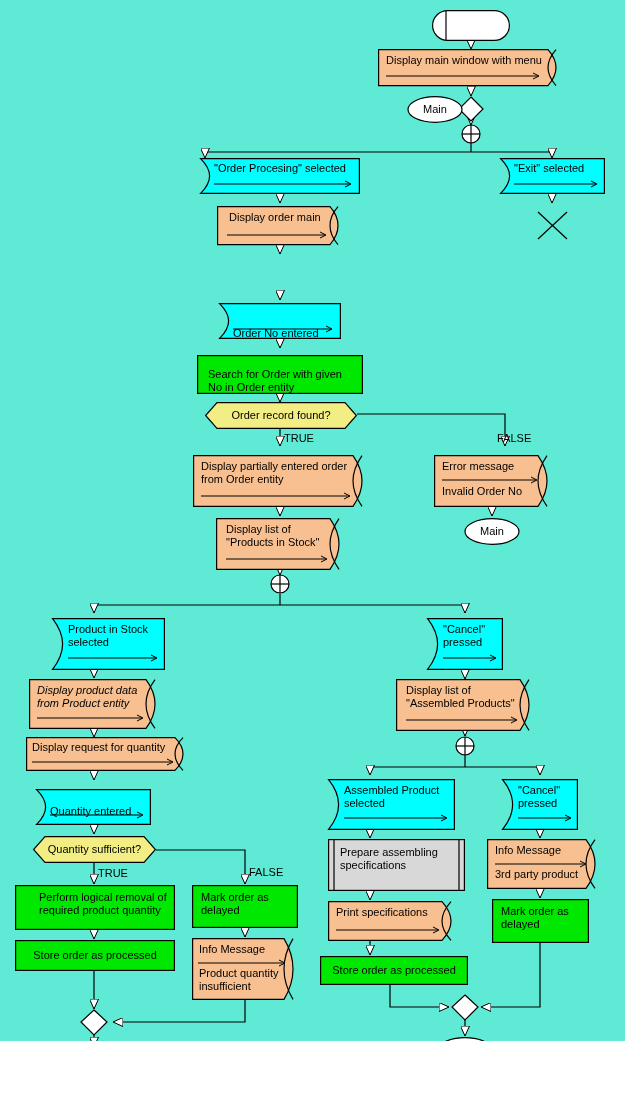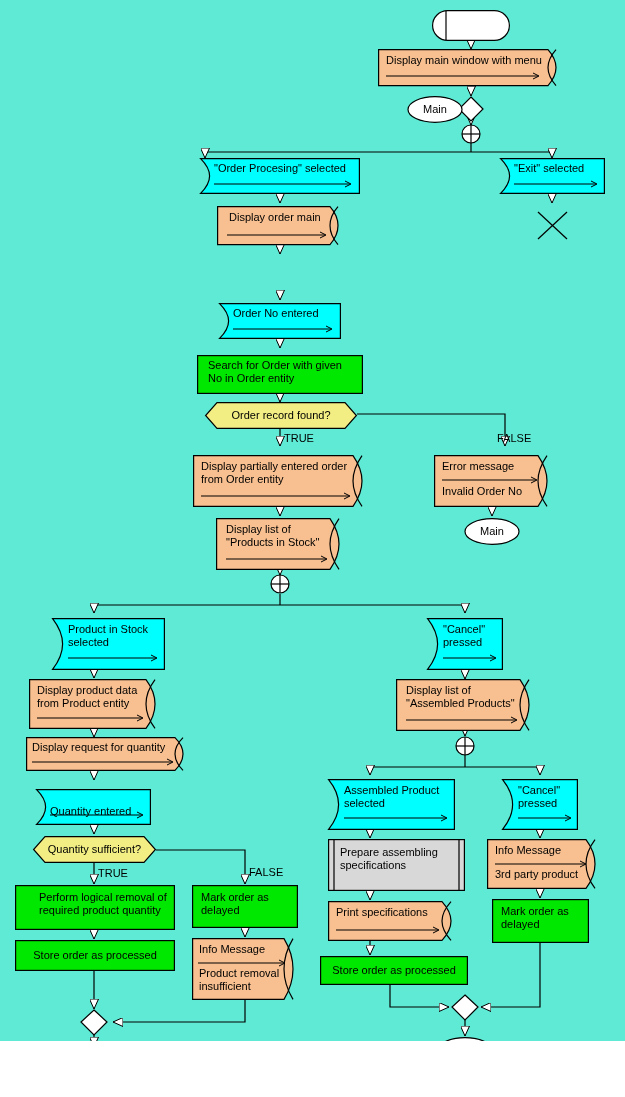--- a/index.html
+++ b/index.html
@@ -262,30 +262,30 @@
     </div>
   </div>
 
 
   <div class="node shape" style="left:219px; top:303px; width:122px; height:36px;">
     <svg width="122" height="36" viewBox="0 0 122 36" xmlns="http://www.w3.org/2000/svg">
       <path d="M0.6,0.6 H121.4 V35.4 H0.6 q9,-9 9,-17.4 q0,-8.4 -9,-17.4 Z" fill="#00FFFF" stroke="#000000" stroke-width="1.2"></path>
       <line x1="14" y1="26" x2="112" y2="26" stroke="#000000" stroke-width="1"></line>
       <path d="M107,23 L113,26 L107,29" fill="none" stroke="#000000" stroke-width="1"></path>
     </svg>
-    <div class="lbl tl" style="padding:4px 0 0 14px;">
+    <div class="lbl tl" style="padding:4px 0 0 14px;margin-top:20px;">
       <span>Order No entered</span>
     </div>
   </div>
 
   <div class="node shape" style="left:197px; top:355px; width:166px; height:39px;">
     <svg width="166" height="39" viewBox="0 0 166 39" xmlns="http://www.w3.org/2000/svg">
       <rect x="0.6" y="0.6" width="164.8" height="37.8" fill="#00E800" stroke="#000000" stroke-width="1.2"></rect>
     </svg>
-    <div class="lbl tl" style="padding:4px 0 0 11px;">
+    <div class="lbl tl" style="padding:4px 0 0 11px;align-items:flex-end;">
       <span>Search for Order with given
  No in Order entity</span>
     </div>
   </div>
 
   <div class="node shape" style="left:205px; top:402px; width:152px; height:27px;">
     <svg width="152" height="27" viewBox="0 0 152 27" xmlns="http://www.w3.org/2000/svg">
       <polygon points="12,0.6 140,0.6 151.4,13.5 140,26.4 12,26.4 0.6,13.5" fill="#F2EE84" stroke="#000000" stroke-width="1.2"></polygon>
     </svg>
     <div class="lbl cc"><span>Order record found?</span></div>
@@ -359,21 +359,21 @@
       <path d="M0.6,0.6 H75.4 V51.4 H0.6 q10,-13 10,-25.4 q0,-12.4 -10,-25.4 Z" fill="#00FFFF" stroke="#000000" stroke-width="1.2"></path>
       <line x1="16" y1="40" x2="68" y2="40" stroke="#000000" stroke-width="1"></line>
       <path d="M63,37 L69,40 L63,43" fill="none" stroke="#000000" stroke-width="1"></path>
     </svg>
     <div class="lbl tl" style="padding:5px 0 0 16px;">
       <span>"Cancel"
 pressed</span>
     </div>
   </div>
 
-  <div class="node shape" style="left:29px; top:679px; width:131px; height:50px;">
+  <div class="node shape" style="left:29px; top:679px; width:131px; height:50px;font-style:italic;">
     <svg width="131" height="50" viewBox="0 0 131 50" xmlns="http://www.w3.org/2000/svg">
       <path d="M0.6,0.6 H117 q9,12 9,24.4 q0,12.4 -9,24.4 H0.6 Z" fill="#F8C090" stroke="#000000" stroke-width="1.2"></path>
       <path d="M126,0.6 q-9,12 -9,24.4 q0,12.4 9,24.4" fill="none" stroke="#000000" stroke-width="1.2"></path>
       <line x1="8" y1="39" x2="113" y2="39" stroke="#000000" stroke-width="1"></line>
       <path d="M108,36 L114,39 L108,42" fill="none" stroke="#000000" stroke-width="1"></path>
     </svg>
     <div class="lbl tl" style="padding:5px 0 0 8px;">
       <span>Display product data
 from Product entity</span>
     </div>
@@ -507,21 +507,21 @@
     <svg width="106" height="62" viewBox="0 0 106 62" xmlns="http://www.w3.org/2000/svg">
       <path d="M0.6,0.6 H92 q9,15 9,30.4 q0,15.4 -9,30.4 H0.6 Z" fill="#F8C090" stroke="#000000" stroke-width="1.2"></path>
       <path d="M101,0.6 q-9,15 -9,30.4 q0,15.4 9,30.4" fill="none" stroke="#000000" stroke-width="1.2"></path>
       <line x1="6" y1="25" x2="92" y2="25" stroke="#000000" stroke-width="1"></line>
       <path d="M87,22 L93,25 L87,28" fill="none" stroke="#000000" stroke-width="1"></path>
     </svg>
     <div class="lbl tl" style="padding:5px 0 0 7px;">
       <span>Info Message</span>
     </div>
     <div class="lbl tl" style="padding:29px 0 0 7px;">
-      <span>Product removal
+      <span>Product quantity
 insufficient</span>
     </div>
   </div>
 
   <div class="node shape" style="left:328px; top:901px; width:128px; height:40px;">
     <svg width="128" height="40" viewBox="0 0 128 40" xmlns="http://www.w3.org/2000/svg">
       <path d="M0.6,0.6 H114 q9,10 9,19.4 q0,9.4 -9,19.4 H0.6 Z" fill="#F8C090" stroke="#000000" stroke-width="1.2"></path>
       <path d="M123,0.6 q-9,10 -9,19.4 q0,9.4 9,19.4" fill="none" stroke="#000000" stroke-width="1.2"></path>
       <line x1="8" y1="29" x2="110" y2="29" stroke="#000000" stroke-width="1"></line>
       <path d="M105,26 L111,29 L105,32" fill="none" stroke="#000000" stroke-width="1"></path>

